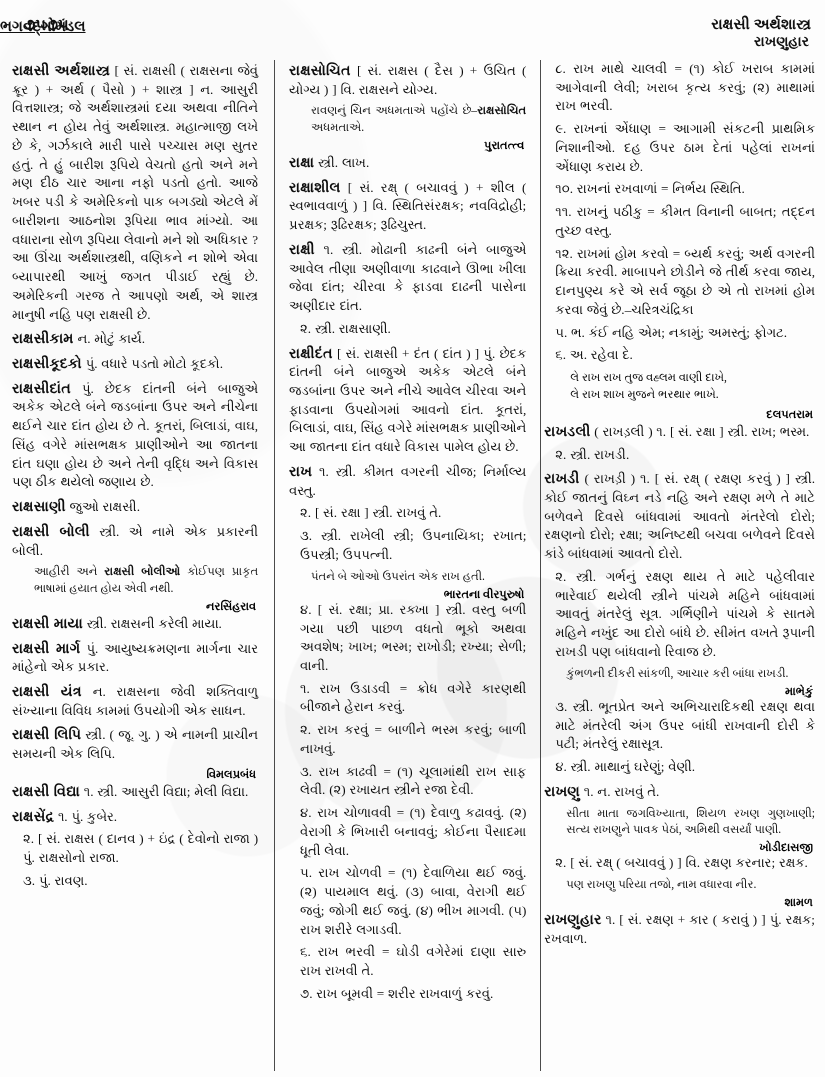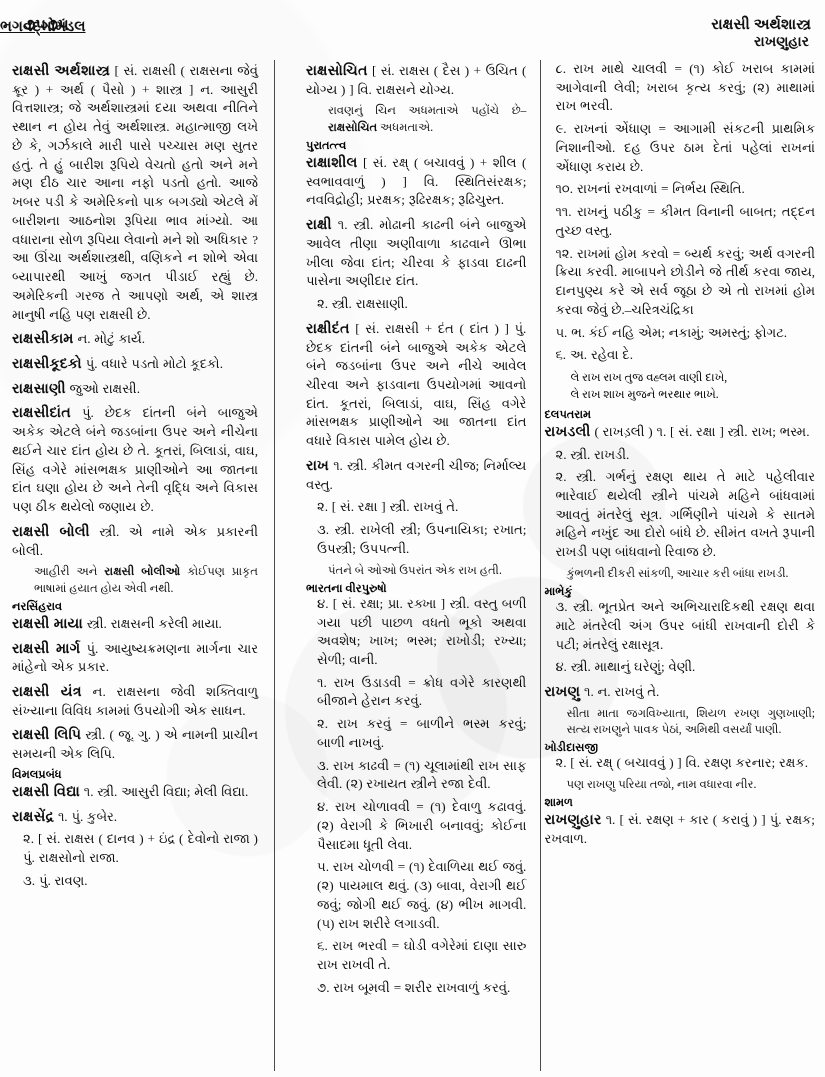--- a/index.html
+++ b/index.html
@@ -87,21 +87,21 @@
     bottom: 6px;
     display: flex;
     gap: 6px;
   }
   .col {
     position: relative;
     box-sizing: border-box;
     overflow: hidden;
   }
   .col-1 { width: 262px; padding-right: 12px; }
-  .col-2 { width: 266px; padding-left: 30px; padding-right: 12px; }
+  .col-2 { width: 266px; padding-left: 13px; padding-right: 12px; }
   .col-3 { width: 275px; }
   .col-rule {
     position: absolute;
     top: 0;
     bottom: 0;
     width: 1px;
     background: #2b2b2b;
     opacity: .85;
   }
   #rule-1 { left: 262px; }
@@ -128,21 +128,21 @@
     margin: 2px 0 3px 0;
     padding-left: 22px;
     font-size: 11.6px;
     line-height: 1.4;
     color: #111;
     text-align: justify;
   }
   .quote .bold { font-weight: bold; }
   .attrib {
     display: block;
-    text-align: left;
+    text-align: right;
     font-size: 11.4px;
     font-weight: bold;
     margin-top: 0px;
     padding-right: 2px;
   }
   .verse {
     margin: 1px 0 4px 0;
     padding-left: 26px;
     font-size: 11.6px;
     line-height: 1.5;
@@ -165,39 +165,40 @@
   </div>
 
   <div id="columns">
     <div class="col-rule" id="rule-1"></div>
     <div class="col-rule" id="rule-2"></div>
 
     <div class="col col-1">
         <p class="entry"><span class="hw">રાક્ષસી અર્થશાસ્ત્ર</span><span> [ સં. રાક્ષસી ( રાક્ષસના જેવું ક્રૂર ) + અર્થ ( પૈસો ) + શાસ્ત્ર ] ન. આસુરી વિત્તશાસ્ત્ર; જે અર્થશાસ્ત્રમાં દયા અથવા નીતિને સ્થાન ન હોય તેવું અર્થશાસ્ત્ર. મહાત્માજી લખે છે કે, ગર્ઝકાલે મારી પાસે પચ્ચાસ મણ સુતર હતું. તે હું બારીશ રૂપિયે વેચતો હતો અને મને મણ દીઠ ચાર આના નફો પડતો હતો. આજે ખબર પડી કે અમેરિકનો પાક બગડ્યો એટલે મેં બારીશના આઠનોશ રૂપિયા ભાવ માંગ્યો. આ વધારાના સોળ રૂપિયા લેવાનો મને શો અધિકાર ? આ ઊંચા અર્થશાસ્ત્રથી, વણિકને ન શોભે એવા બ્યાપારથી આખું જગત પીડાઈ રહ્યું છે. અમેરિકની ગરજ તે આપણો અર્થ, એ શાસ્ત્ર માનુષી નહિ પણ રાક્ષસી છે.</span></p>
         <p class="entry"><span class="hw">રાક્ષસીકામ</span><span> ન. મોટું કાર્ય.</span></p>
         <p class="entry"><span class="hw">રાક્ષસીકૂદકો</span><span> પું. વધારે પડતો મોટો કૂદકો.</span></p>
+        <p class="entry"><span class="hw">રાક્ષસીદાંત</span><span> પું. છેદક દાંતની બંને બાજુએ અકેક એટલે બંને જડબાંના ઉપર અને નીચેના થઈને ચાર દાંત હોય છે તે. કૂતરાં, બિલાડાં, વાઘ, સિંહ વગેરે માંસભક્ષક પ્રાણીઓને આ જાતના દાંત ઘણા હોય છે અને તેની વૃદ્ધિ અને વિકાસ પણ ઠીક થયેલો જણાય છે.</span></p>
         <p class="entry"><span class="hw">રાક્ષસાણી</span><span> જુઓ રાક્ષસી.</span></p>
-        <p class="entry"><span class="hw">રાક્ષસીદાંત</span><span> પું. છેદક દાંતની બંને બાજુએ અકેક એટલે બંને જડબાંના ઉપર અને નીચેના થઈને ચાર દાંત હોય છે તે. કૂતરાં, બિલાડાં, વાઘ, સિંહ વગેરે માંસભક્ષક પ્રાણીઓને આ જાતના દાંત ઘણા હોય છે અને તેની વૃદ્ધિ અને વિકાસ પણ ઠીક થયેલો જણાય છે.</span></p>
         <p class="entry"><span class="hw">રાક્ષસી બોલી</span><span> સ્ત્રી. એ નામે એક પ્રકારની બોલી.</span></p>
         <p class="quote">આહીરી અને <span class="bold">રાક્ષસી બોલીઓ</span> કોઈપણ પ્રાકૃત ભાષામાં હયાત હોય એવી નથી.</p>
         <span class="attrib">નરસિંહરાવ</span>
         <p class="entry"><span class="hw">રાક્ષસી માયા</span><span> સ્ત્રી. રાક્ષસની કરેલી માયા.</span></p>
         <p class="entry"><span class="hw">રાક્ષસી માર્ગ</span><span> પું. આયુષ્યક્રમણના માર્ગના ચાર માંહેનો એક પ્રકાર.</span></p>
         <p class="entry"><span class="hw">રાક્ષસી યંત્ર</span><span> ન. રાક્ષસના જેવી શક્તિવાળુ સંખ્યાના વિવિધ કામમાં ઉપયોગી એક સાધન.</span></p>
         <p class="entry"><span class="hw">રાક્ષસી લિપિ</span><span> સ્ત્રી. ( જૂ. ગુ. ) એ નામની પ્રાચીન સમયની એક લિપિ.</span></p>
         <span class="attrib">વિમલપ્રબંધ</span>
         <p class="entry"><span class="hw">રાક્ષસી વિદ્યા</span><span> ૧. સ્ત્રી. આસુરી વિદ્યા; મેલી વિદ્યા.</span></p>
         <p class="entry"><span class="hw">રાક્ષસેંદ્ર</span><span> ૧. પું. કુબેર.</span></p>
         <p class="entry sense"><span>૨. [ સં. રાક્ષસ ( દાનવ ) + ઇંદ્ર ( દેવોનો રાજા ) પું. રાક્ષસોનો રાજા.</span></p>
         <p class="entry sense"><span>૩. પું. રાવણ.</span></p>
       </div>
     <div class="col col-2">
         <p class="entry"><span class="hw">રાક્ષસોચિત</span><span> [ સં. રાક્ષસ ( દૈસ ) + ઉચિત ( યોગ્ય ) ] વિ. રાક્ષસને યોગ્ય.</span></p>
         <p class="quote">રાવણનું ચિન અધમતાએ પહોંચે છે–<span class="bold">રાક્ષસોચિત</span> અધમતાએ.</p>
         <span class="attrib">પુરાતત્ત્વ</span>
+        <p class="entry"><span class="hw">રાક્ષા</span><span> સ્ત્રી. લાખ.</span></p>
         <p class="entry"><span class="hw">રાક્ષાશીલ</span><span> [ સં. રક્ષ્ ( બચાવવું ) + શીલ ( સ્વભાવવાળું ) ] વિ. સ્થિતિસંરક્ષક; નવવિદ્રોહી; પ્રરક્ષક; રૂઢિરક્ષક; રૂઢિચુસ્ત.</span></p>
         <p class="entry"><span class="hw">રાક્ષી</span><span> ૧. સ્ત્રી. મોઢાની કાઢની બંને બાજુએ આવેલ તીણા અણીવાળા કાઢવાને ઊભા ખીલા જેવા દાંત; ચીરવા કે ફાડવા દાઢની પાસેના અણીદાર દાંત.</span></p>
         <p class="entry sense"><span>૨. સ્ત્રી. રાક્ષસાણી.</span></p>
         <p class="entry"><span class="hw">રાક્ષીદંત</span><span> [ સં. રાક્ષસી + દંત ( દાંત ) ] પું. છેદક દાંતની બંને બાજુએ અકેક એટલે બંને જડબાંના ઉપર અને નીચે આવેલ ચીરવા અને ફાડવાના ઉપયોગમાં આવનો દાંત. કૂતરાં, બિલાડાં, વાઘ, સિંહ વગેરે માંસભક્ષક પ્રાણીઓને આ જાતના દાંત વધારે વિકાસ પામેલ હોય છે.</span></p>
         <p class="entry"><span class="hw">રાખ</span><span> ૧. સ્ત્રી. કીમત વગરની ચીજ; નિર્માલ્ય વસ્તુ.</span></p>
         <p class="entry sense"><span>૨. [ સં. રક્ષા ] સ્ત્રી. રાખવું તે.</span></p>
         <p class="entry sense"><span>૩. સ્ત્રી. રાખેલી સ્ત્રી; ઉપનાયિકા; રખાત; ઉપસ્ત્રી; ઉપપત્ની.</span></p>
         <p class="quote">પંતને બે ઓઓ ઉપરાંત એક રાખ હતી.</p>
         <span class="attrib">ભારતના વીરપુરુષો</span>
         <p class="entry sense"><span>૪. [ સં. રક્ષા; પ્રા. રક્ખા ] સ્ત્રી. વસ્તુ બળી ગયા પછી પાછળ વધતો ભૂકો અથવા અવશેષ; ખાખ; ભસ્મ; રાખોડી; રખ્યા; સેળી; વાની.</span></p>
@@ -217,20 +218,21 @@
         <p class="entry sense"><span>૧૨. રાખમાં હોમ કરવો = બ્યર્થ કરવું; અર્થ વગરની ક્રિયા કરવી. માબાપને છોડીને જે તીર્થ કરવા જાય, દાનપુણ્ય કરે એ સર્વ જૂઠા છે એ તો રાખમાં હોમ કરવા જેવું છે.–ચરિત્રચંદ્રિકા</span></p>
         <p class="entry sense"><span>૫. ભ. કંઈ નહિ એમ; નકામું; અમસ્તું; ફોગટ.</span></p>
         <p class="entry sense"><span>૬. અ. રહેવા દે.</span></p>
         <div class="verse">
           <div>લે રાખ રાખ તુજ વહ્લમ વાણી દાખે,</div>
           <div>લે રાખ શાખ મુજને ભરથાર ભાખે.</div>
         </div>
         <span class="attrib">દલપતરામ</span>
         <p class="entry"><span class="hw">રાખડલી</span><span> ( રાખડ઼લી ) ૧. [ સં. રક્ષા ] સ્ત્રી. રાખ; ભસ્મ.</span></p>
         <p class="entry sense"><span>૨. સ્ત્રી. રાખડી.</span></p>
+        <p class="entry"><span class="hw">રાખડી</span><span> ( રાખડ઼ી ) ૧. [ સં. રક્ષ્ ( રક્ષણ કરવું ) ] સ્ત્રી. કોઈ જાતનું વિઘ્ન નડે નહિ અને રક્ષણ મળે તે માટે બળેવને દિવસે બાંધવામાં આવતો મંતરેલો દોરો; રક્ષણનો દોરો; રક્ષા; અનિષ્ટથી બચવા બળેવને દિવસે કાંડે બાંધવામાં આવતો દોરો.</span></p>
         <p class="entry sense"><span>૨. સ્ત્રી. ગર્ભનું રક્ષણ થાય તે માટે પહેલીવાર ભારેવાઈ થયેલી સ્ત્રીને પાંચમે મહિને બાંધવામાં આવતું મંતરેલું સૂત્ર. ગર્ભિણીને પાંચમે કે સાતમે મહિને નખુંદ આ દોરો બાંધે છે. સીમંત વખતે રૂપાની રાખડી પણ બાંધવાનો રિવાજ છે.</span></p>
         <p class="quote">કુંભળની દીકરી સાંકળી, આચાર કરી બાંધા રાખડી.</p>
         <span class="attrib">માભેકું</span>
         <p class="entry sense"><span>૩. સ્ત્રી. ભૂતપ્રેત અને અભિચારાદિકથી રક્ષણ થવા માટે મંતરેલી અંગ ઉપર બાંધી રાખવાની દોરી કે પટી; મંતરેલું રક્ષાસૂત્ર.</span></p>
         <p class="entry sense"><span>૪. સ્ત્રી. માથાનું ઘરેણું; વેણી.</span></p>
         <p class="entry"><span class="hw">રાખણુ</span><span> ૧. ન. રાખવું તે.</span></p>
         <p class="quote">સીતા માતા જગવિખ્યાતા, શિયળ રખણ ગુણખાણી; સત્ય રાખણુને પાવક પેઠાં, અમિથી વસર્યાં પાણી.</p>
         <span class="attrib">ખોડીદાસજી</span>
         <p class="entry sense"><span>૨. [ સં. રક્ષ્ ( બચાવવું ) ] વિ. રક્ષણ કરનાર; રક્ષક.</span></p>
         <p class="quote">પણ રાખણુ પરિયા તજો, નામ વધારવા નીર.</p>

